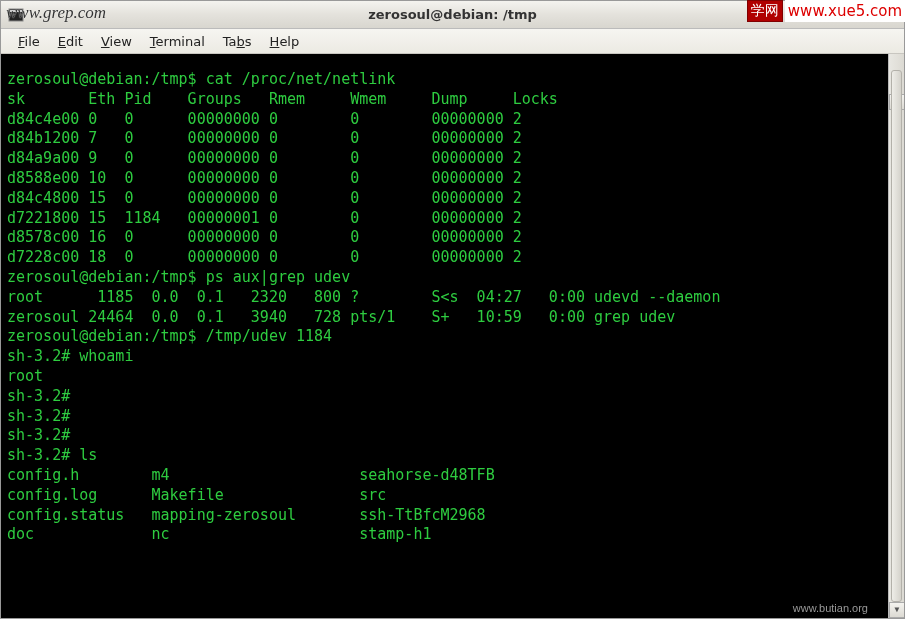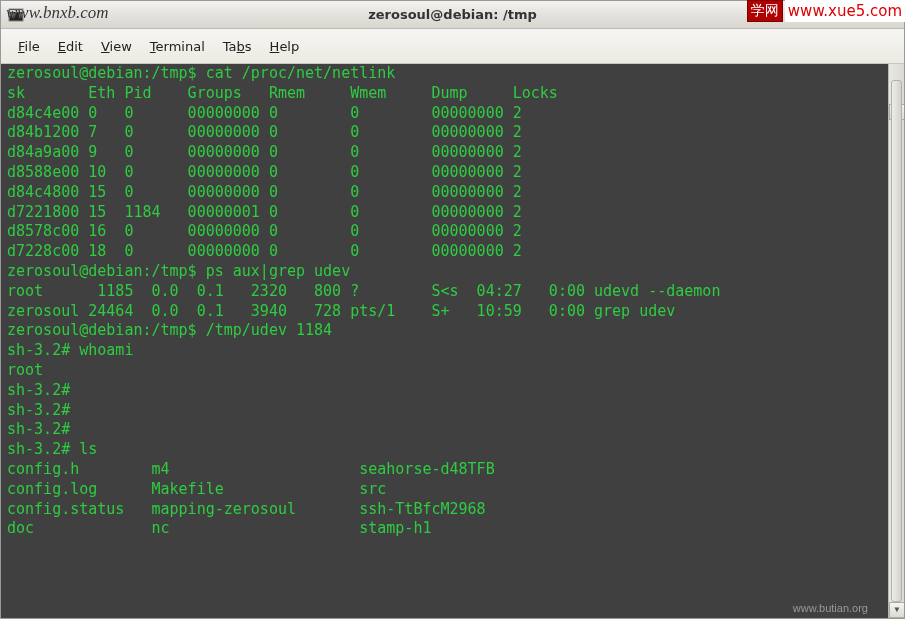--- a/index.html
+++ b/index.html
@@ -37,42 +37,42 @@
 }
 .titlebar .title {
   position: absolute;
   left: 50%;
   transform: translateX(-50%);
   font-weight: bold;
   font-size: 13px;
   color: #333;
 }
 .menubar {
-  height: 35px;
+  height: 25px;
   background: linear-gradient(to bottom, #f6f5f1, #eceae3);
   border-bottom: 1px solid #c8c6c0;
   display: flex;
   align-items: center;
   padding: 0 8px;
   font-size: 13px;
 }
 .menu-item {
   padding: 3px 9px;
   cursor: pointer;
   color: #222;
 }
 .menu-item .ul { text-decoration: underline; }
 .terminal-area {
   flex: 1;
-  background: #404040;
+  background: #000000;
   color: #2ecc40;
   font-family: "DejaVu Sans Mono", "Liberation Mono", monospace;
   font-size: 15px;
   line-height: 1.32;
-  padding: 0 6px;
+  padding: 16px 6px;
   white-space: pre;
   overflow: hidden;
   position: relative;
 }
 .scrollbar {
   position: absolute;
   right: 0;
   top: 0;
   bottom: 0;
   width: 16px;
@@ -190,17 +190,17 @@
     <div class="scrollbar">
       <div class="scroll-btn">▲</div>
       <div class="scroll-thumb"></div>
       <div class="scroll-btn bottom">▼</div>
     </div>
     <div class="watermark-br">www.butian.org</div>
   </div>
 
 </div>
 
-<div class="watermark-tl">www.bnxb.com</div>
+<div class="watermark-tl">www.grep.com</div>
 <div class="watermark-tr">
   <span class="wt-badge">学网</span>
   <span class="wt-text">www.xue5.com</span>
 </div>
 
 </body></html>

